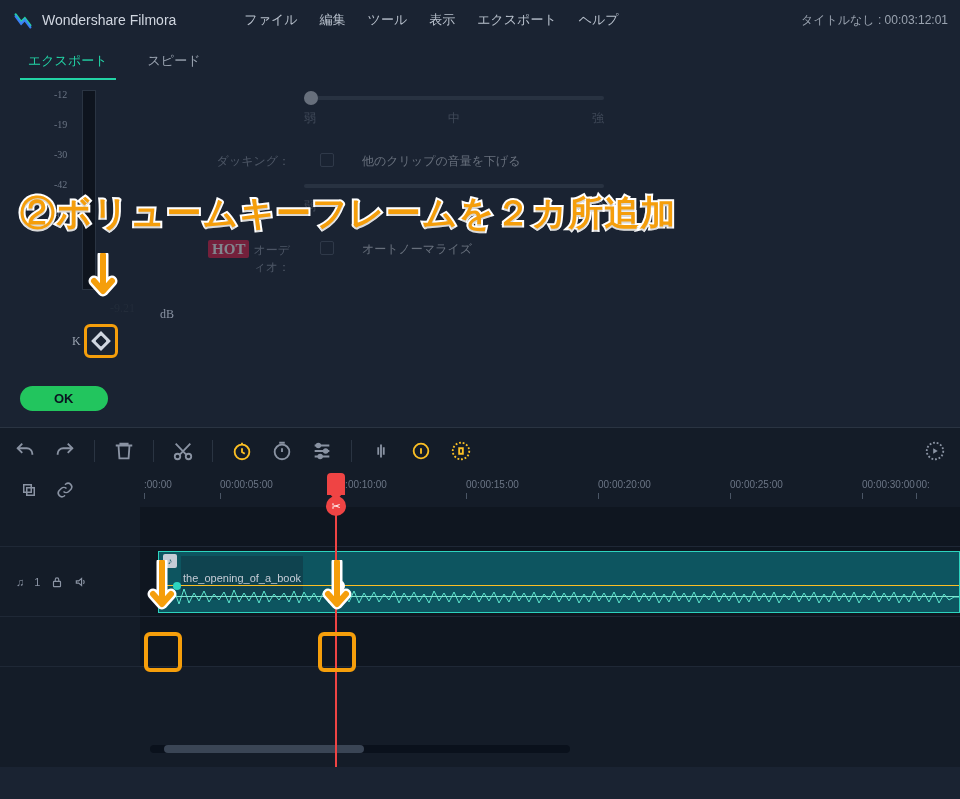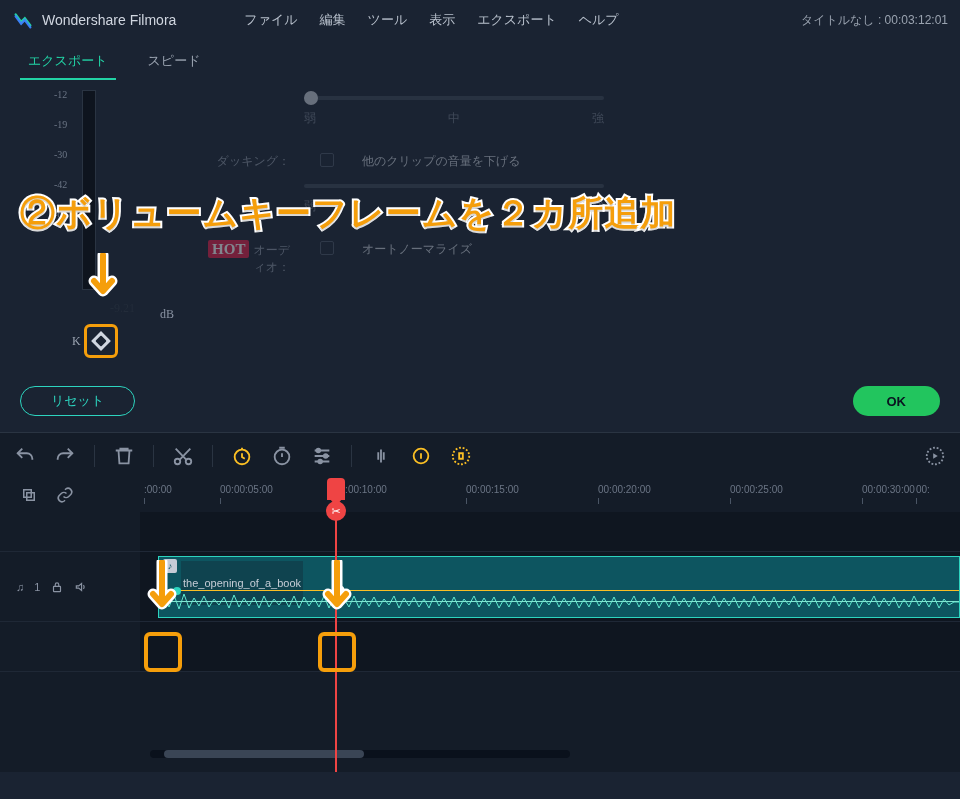--- a/index.html
+++ b/index.html
@@ -503,21 +503,20 @@
       <div class="ctrl-label">
         <span class="hot-badge">HOT</span><span>オーディオ：</span>
       </div>
       <div class="mini-checkbox"></div>
       <span>オートノーマライズ</span>
     </div>
   </div>
 </div>
 
 <div class="btn-row">
-  <button class="btn-reset">リセット</button>
   <button class="btn-ok">OK</button>
 </div>
 
 <div class="toolbar">
   <div class="tool-icon">
       <svg viewBox="0 0 24 24" fill="none" stroke="currentColor" stroke-width="2">
         <path d="M9 14L4 9l5-5"></path>
         <path d="M4 9h10a6 6 0 016 6v1"></path>
       </svg>
     </div>

